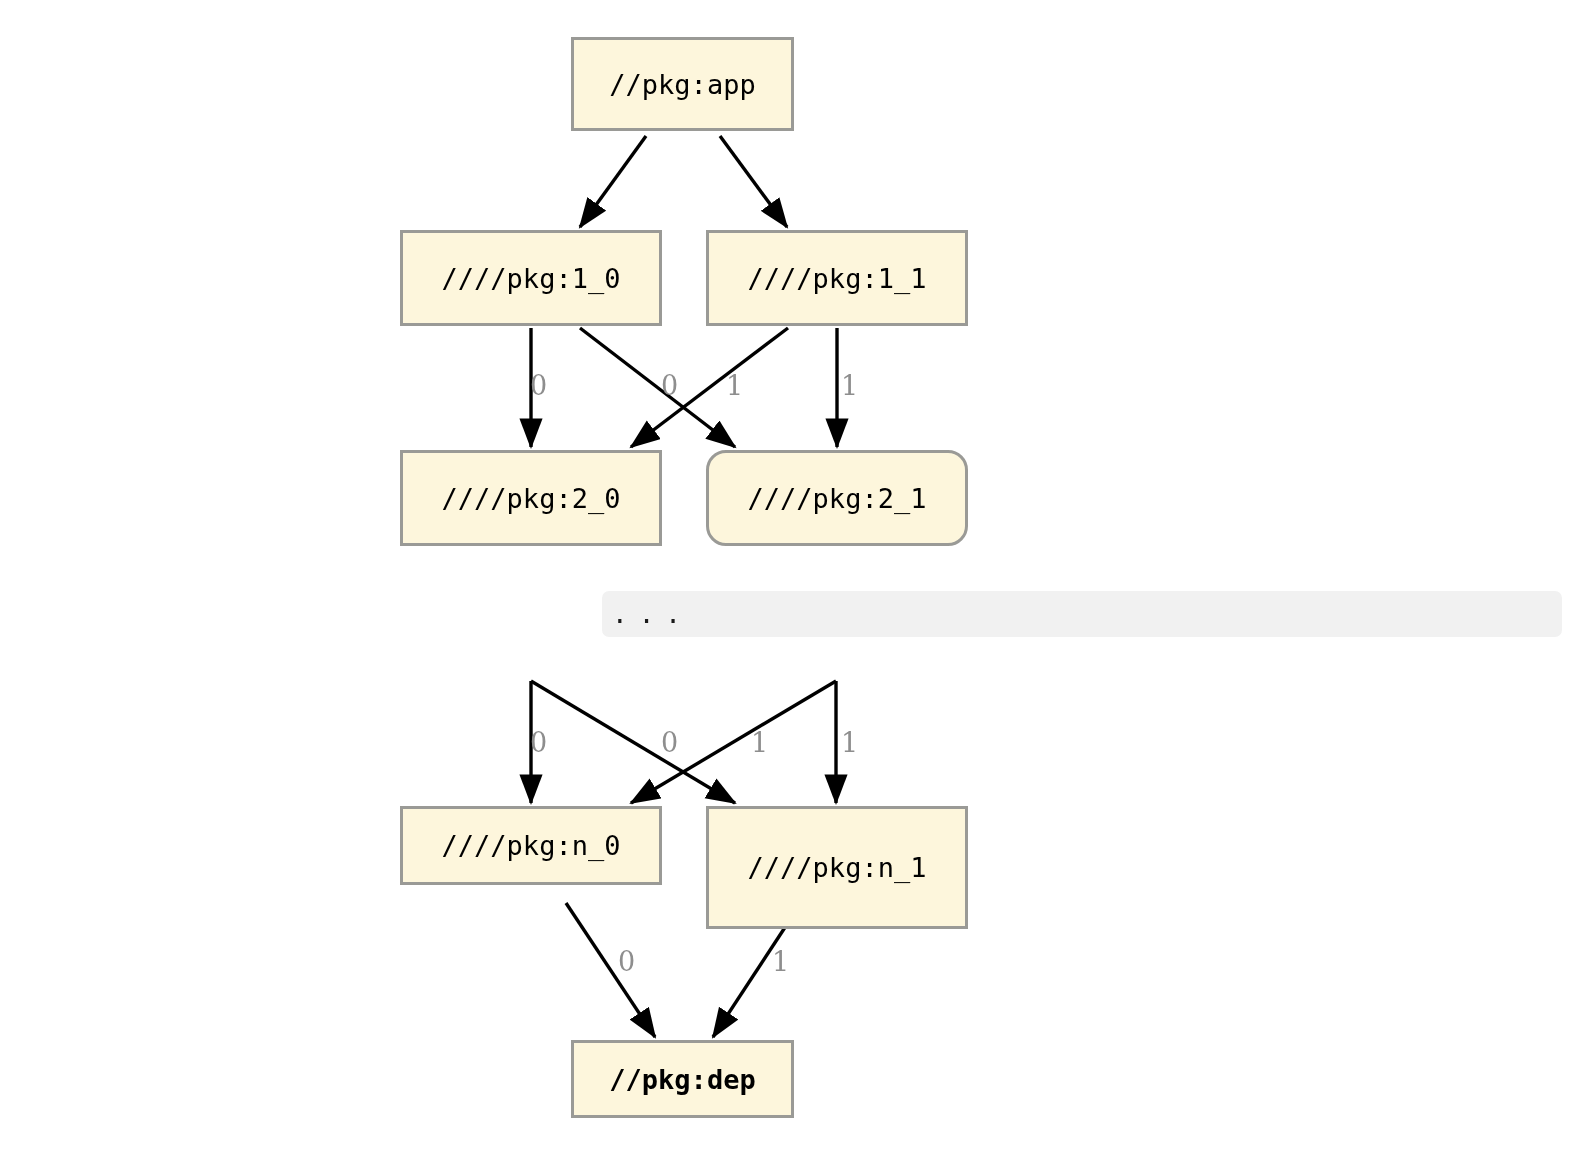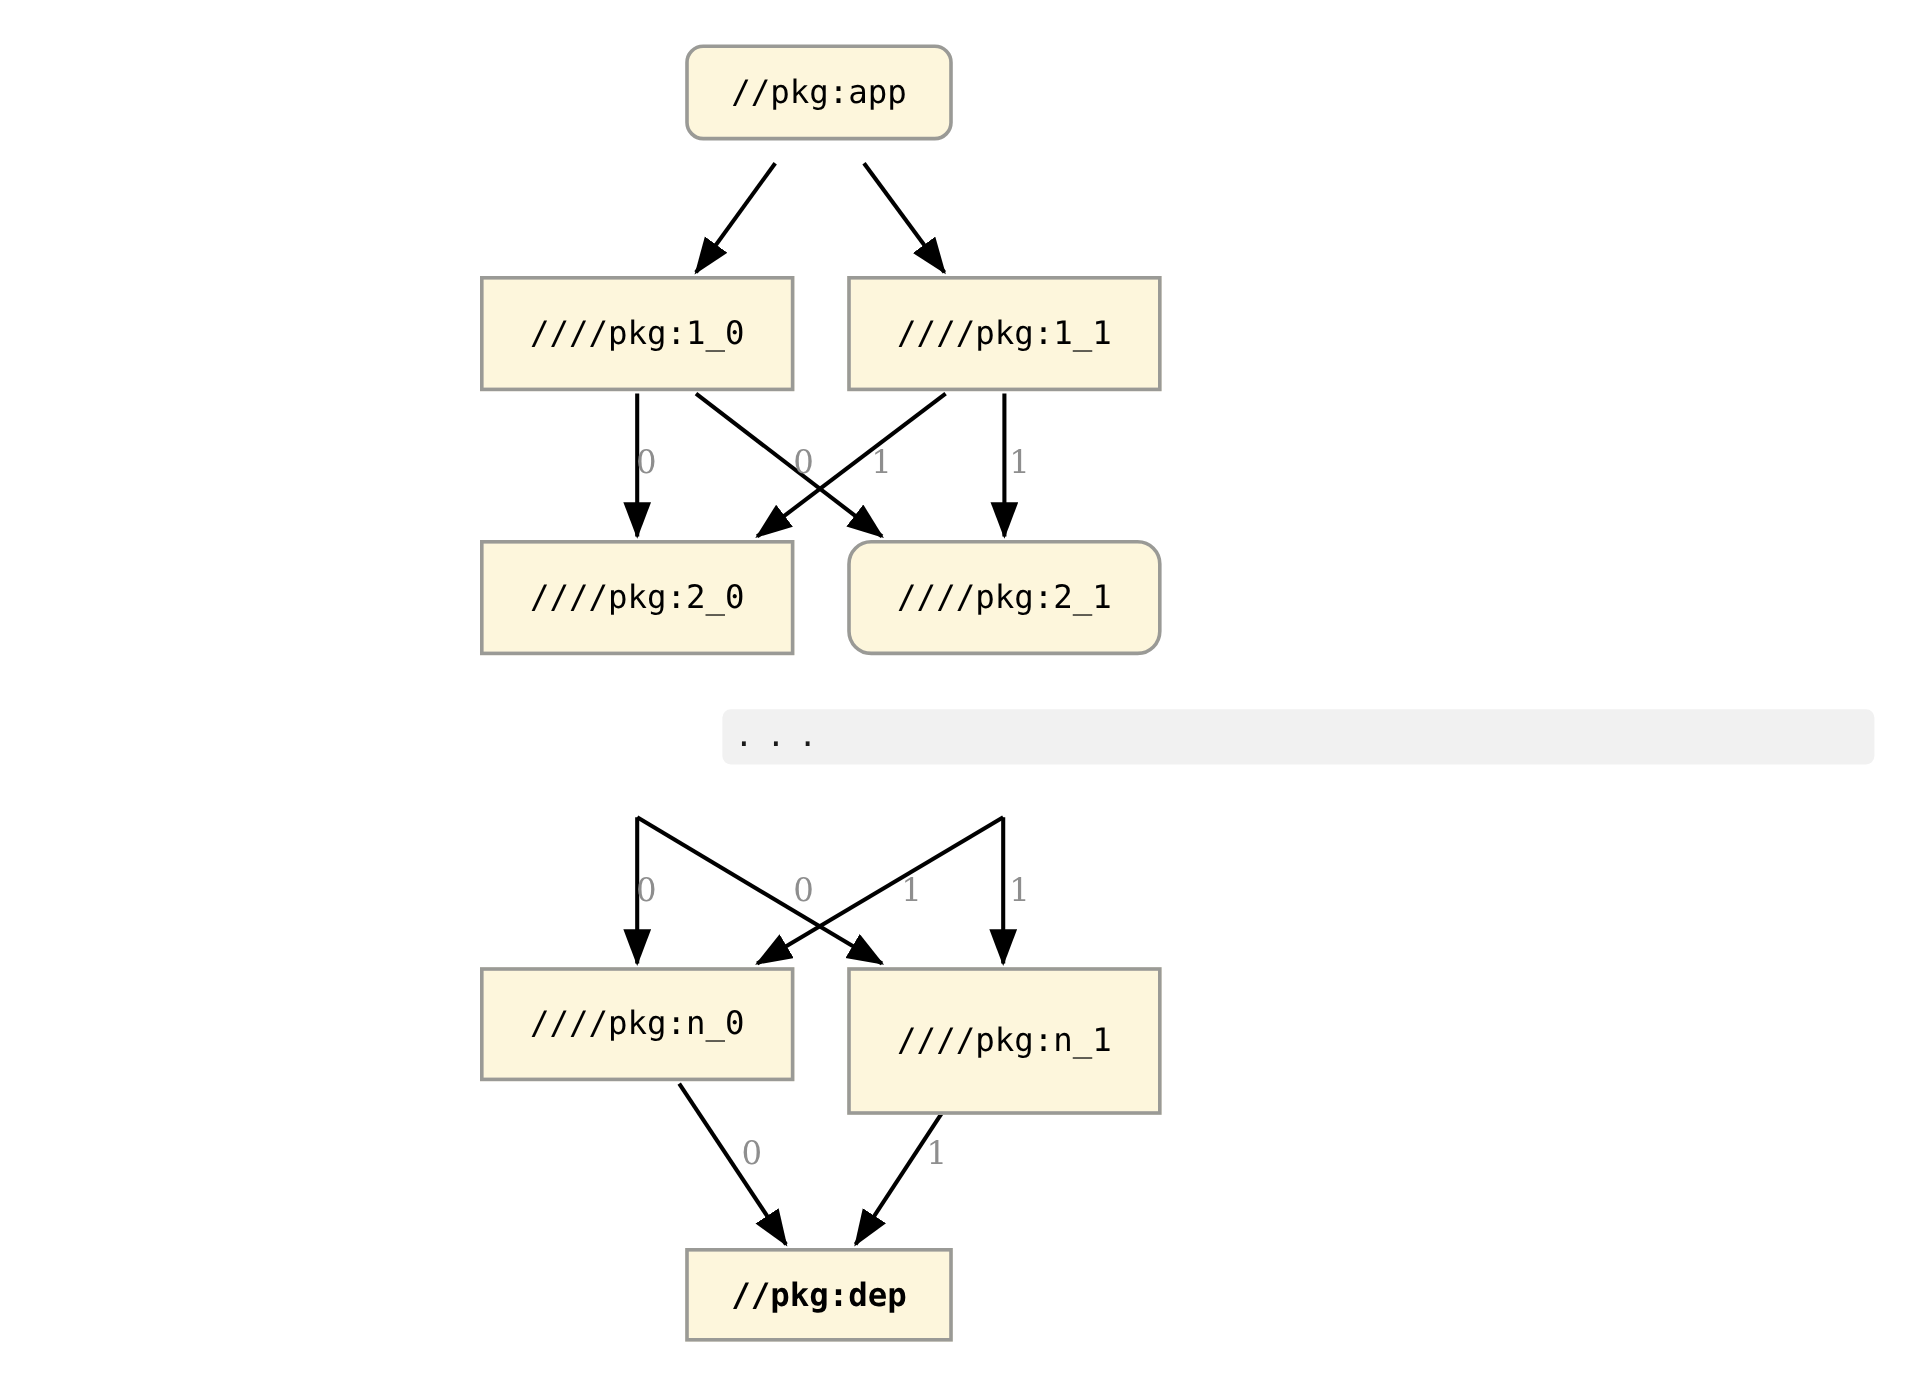--- a/index.html
+++ b/index.html
@@ -86,36 +86,36 @@
         <line x1="531" y1="681" x2="531" y2="803" stroke="#000000" stroke-width="3.4" marker-end="url(#arrowhead)"></line>
         <line x1="531" y1="681" x2="735" y2="803" stroke="#000000" stroke-width="3.4" marker-end="url(#arrowhead)"></line>
         <line x1="836" y1="681" x2="631" y2="803" stroke="#000000" stroke-width="3.4" marker-end="url(#arrowhead)"></line>
         <line x1="836" y1="681" x2="836" y2="803" stroke="#000000" stroke-width="3.4" marker-end="url(#arrowhead)"></line>
         <line x1="566" y1="903" x2="655" y2="1037" stroke="#000000" stroke-width="3.4" marker-end="url(#arrowhead)"></line>
         <line x1="801" y1="903" x2="713" y2="1037" stroke="#000000" stroke-width="3.4" marker-end="url(#arrowhead)"></line>
       </g>
   </svg>
 
   <div id="nodes-layer">
-      <div class="node-box" style="left: 571px; top: 37px; width: 223px; height: 80px; border-radius: 15px;">
+      <div class="node-box" style="left: 571px; top: 37px; width: 223px; height: 94px;">
         <span>//pkg:app</span>
       </div>
       <div class="node-box" style="left: 400px; top: 230px; width: 262px; height: 96px;">
         <span>////pkg:1_0</span>
       </div>
       <div class="node-box" style="left: 706px; top: 230px; width: 262px; height: 96px;">
         <span>////pkg:1_1</span>
       </div>
       <div class="node-box" style="left: 400px; top: 450px; width: 262px; height: 96px;">
         <span>////pkg:2_0</span>
       </div>
       <div class="node-box" style="left: 706px; top: 450px; width: 262px; height: 96px; border-radius: 20px;">
         <span>////pkg:2_1</span>
       </div>
-      <div class="node-box" style="left: 400px; top: 806px; width: 262px; height: 95px;">
+      <div class="node-box" style="left: 400px; top: 806px; width: 262px; height: 79px;">
         <span>////pkg:n_0</span>
       </div>
       <div class="node-box" style="left: 706px; top: 806px; width: 262px; height: 123px;">
         <span>////pkg:n_1</span>
       </div>
       <div class="node-box" style="left: 571px; top: 1040px; width: 223px; height: 78px; font-weight: bold;">
         <span>//pkg:dep</span>
       </div>
     </div>
 

